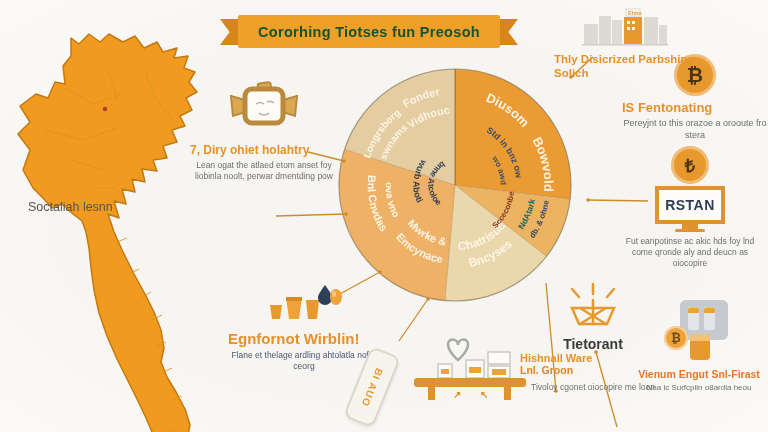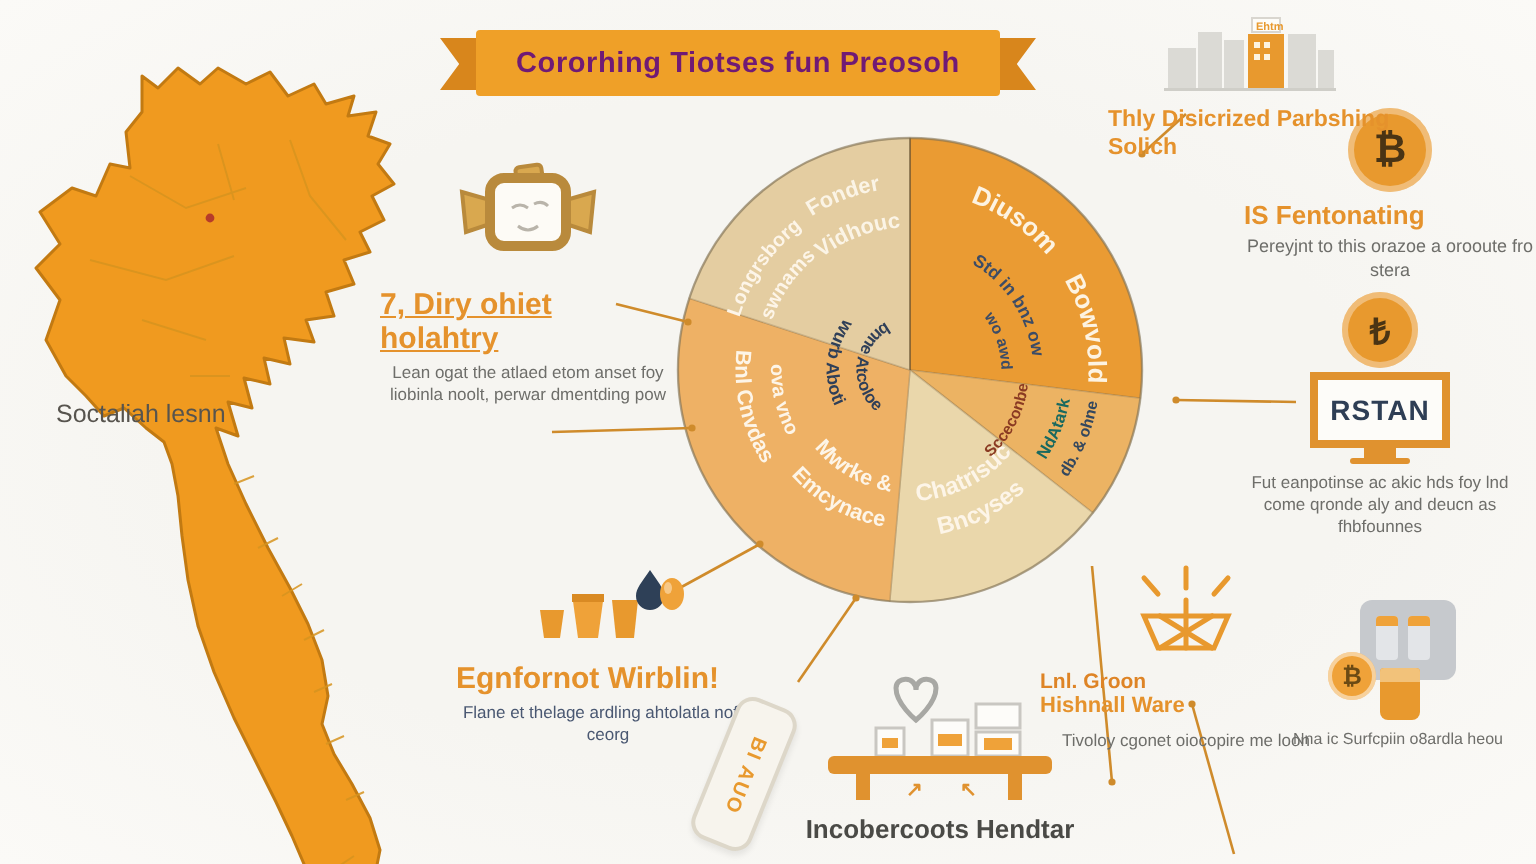--- a/index.html
+++ b/index.html
@@ -9,21 +9,21 @@
   .abs{position:absolute;}
   .h{color:#e5922c;font-weight:bold;text-align:left;}
   .b{color:#6e6e6a;text-align:center;line-height:1.3;}
   .blk{position:absolute;text-align:center;}
   
   #banner-bar{position:absolute;left:238px;top:15px;width:262px;height:33px;background:#efa028;border-radius:2px;z-index:3;
               display:flex;align-items:center;justify-content:center;}
   .tail{position:absolute;top:19px;width:30px;height:26px;background:#d8861c;z-index:2;}
   #tail-l{left:220px;clip-path:polygon(0 0,100% 0,100% 100%,0 100%,32% 50%);}
   #tail-r{left:488px;clip-path:polygon(0 0,100% 0,68% 50%,100% 100%,0 100%);}
-  #banner-title{font-size:14.5px;font-weight:bold;color:#701a75;letter-spacing:.3px;}
+  #banner-title{font-size:14.5px;font-weight:bold;color:#14532d;letter-spacing:.3px;}
   
   .coin{border-radius:50%;background:#e8992e;display:flex;align-items:center;justify-content:center;
         box-shadow:inset 0 0 0 3px rgba(255,255,255,.35);color:#4a3414;font-weight:bold;margin:0 auto;}
   
   #monitor{width:62px;height:30px;border:4px solid #e0922f;background:#fdfcf9;margin:2px auto 0;
            display:flex;align-items:center;justify-content:center;font-weight:bold;color:#2e3e55;font-size:14px;letter-spacing:.5px;}
   #monitor-stand{width:16px;height:5px;background:#e0922f;margin:0 auto;}
   #monitor-base{width:30px;height:3px;background:#e0922f;margin:0 auto;border-radius:2px;}
   
   #wity-ic{width:26px;height:33px;background:#e8992e;border-radius:4px;margin:0 auto;position:relative;}
@@ -152,21 +152,21 @@
   </svg>
 
   <div class="blk" style="left:190px;top:80px;width:148px;">
     <svg width="70" height="56">
       <polygon points="2,16 16,20 16,32 4,36" fill="#d9a84f" stroke="#b98a3c" stroke-width="2"></polygon>
       <polygon points="68,16 54,20 54,32 66,36" fill="#d9a84f" stroke="#b98a3c" stroke-width="2"></polygon>
       <rect x="29" y="3" width="13" height="9" rx="2" fill="#d9a84f" stroke="#b98a3c" stroke-width="2" transform="rotate(-8 35 7)"></rect>
       <rect x="16" y="9" width="38" height="34" rx="7" fill="#fdfbf6" stroke="#b98a3c" stroke-width="5"></rect>
       <path d="M27 24 q4 -3 8 0 M38 22 q4 -2 7 1 M30 33 q5 4 10 0" stroke="#b9b4aa" stroke-width="1.5" fill="none"></path>
     </svg>
-    <div class="h" style="font-size:15px;margin-top:3px;text-decoration:underline;">7, Diry ohiet holahtry</div>
+    <div class="h" style="font-size:12px;margin-top:3px;">7, Diry ohiet holahtry</div>
     <div class="b" style="font-size:8.5px;margin-top:3px;">Lean ogat the atlaed etom anset foy liobinla noolt, perwar dmentding pow</div>
   </div>
 
 
   <div class="blk" style="left:228px;top:283px;width:152px;">
     <svg width="76" height="40">
       <polygon points="4,22 16,22 14,36 6,36" fill="#e8992e"></polygon>
       <polygon points="20,14 36,14 33,36 23,36" fill="#efa239"></polygon>
         <rect x="20" y="14" width="16" height="4" fill="#d98a23"></rect>
       <polygon points="40,17 53,17 51,36 42,36" fill="#e8992e"></polygon>
@@ -191,64 +191,65 @@
       <rect x="80" y="30" width="22" height="12" fill="#fdfcf9" stroke="#c9c7c2" stroke-width="1.5"></rect>
       <rect x="84" y="33" width="14" height="6" fill="#efa239"></rect>
       <rect x="30" y="28" width="14" height="14" fill="#fdfcf9" stroke="#c9c7c2" stroke-width="1.5"></rect>
       <rect x="33" y="33" width="8" height="5" fill="#efa239"></rect>
       <rect x="6" y="42" width="112" height="9" rx="3" fill="#e0922f"></rect>
       <rect x="20" y="51" width="7" height="13" fill="#e0922f"></rect>
         <rect x="96" y="51" width="7" height="13" fill="#e0922f"></rect>
       <text x="45" y="62" font-size="10" fill="#e0922f" font-weight="bold">↗</text>
       <text x="72" y="62" font-size="10" fill="#e0922f" font-weight="bold">↖</text>
     </svg>
-    <div style="font-size:13px;font-weight:bold;color:#4a4a46;margin-top:2px;">Incobercoots Hendtar</div>
   </div>
 
   <div class="blk" style="left:520px;top:282px;width:146px;">
     <svg width="58" height="48">
       <g stroke="#e8992e" stroke-width="2.5" fill="none" stroke-linecap="round">
         <path d="M29 12 V2"></path>
           <path d="M15 15 L8 7"></path>
           <path d="M43 15 L50 7"></path>
         <path d="M8 26 H50 L43 42 H15 Z"></path>
           <path d="M29 18 V42"></path>
           <path d="M16 26 L42 42 M42 26 L16 42"></path>
       </g>
     </svg>
+    <div style="font-size:14px;font-weight:bold;color:#3a3a38;margin-top:2px;">Tietorant</div>
+    <div class="h" style="font-size:11px;">Hishnall Ware</div>
     <div class="h" style="font-size:10.5px;color:#de8426;">Lnl. Groon</div>
-    <div class="h" style="font-size:11px;">Hishnall Ware</div>
     <div class="b" style="font-size:8.5px;margin-top:6px;">Tivoloy cgonet oiocopire me loon</div>
   </div>
 
   <div class="blk" style="left:630px;top:300px;width:138px;">
     <div id="dev">
       <div class="card"></div>
       <div class="jar" style="left:24px;">
           <div class="lid"></div>
         </div>
       <div class="jar" style="left:40px;">
           <div class="lid"></div>
         </div>
       <div class="glass">
           <div class="foam"></div>
         </div>
       <div class="badge">₿</div>
     </div>
+    <div style="font-size:10.5px;font-weight:bold;color:#e5772b;margin-top:6px;">Vienum Engut Snl-Firast</div>
     <div class="b" style="font-size:8px;margin-top:3px;">Nna ic Surfcpiin o8ardla heou</div>
   </div>
 
   <div class="blk" style="left:622px;top:146px;width:136px;">
     <div class="coin" style="width:38px;height:38px;font-size:18px;">₺</div>
     <div id="monitor">
       <span>RSTAN</span>
     </div>
     <div id="monitor-stand"></div>
     <div id="monitor-base"></div>
-    <div class="b" style="font-size:8.5px;margin-top:4px;">Fut eanpotinse ac akic hds foy lnd come qronde aly and deucn as fhbfounnes</div>
+    <div class="b" style="font-size:8.5px;margin-top:4px;">Fut eanpotinse ac akic hds foy lnd come qronde aly and deucn as oiocopire</div>
   </div>
 
   <div class="blk" style="left:622px;top:54px;width:146px;">
     <div class="coin" style="width:42px;height:42px;font-size:20px;">₿</div>
     <div class="h" style="font-size:13px;margin-top:4px;">IS Fentonating</div>
     <div class="b" style="font-size:9px;margin-top:3px;">Pereyjnt to this orazoe a orooute fro stera</div>
   </div>
 
   <div class="blk" style="left:554px;top:4px;width:142px;">
     <svg width="86" height="42">

